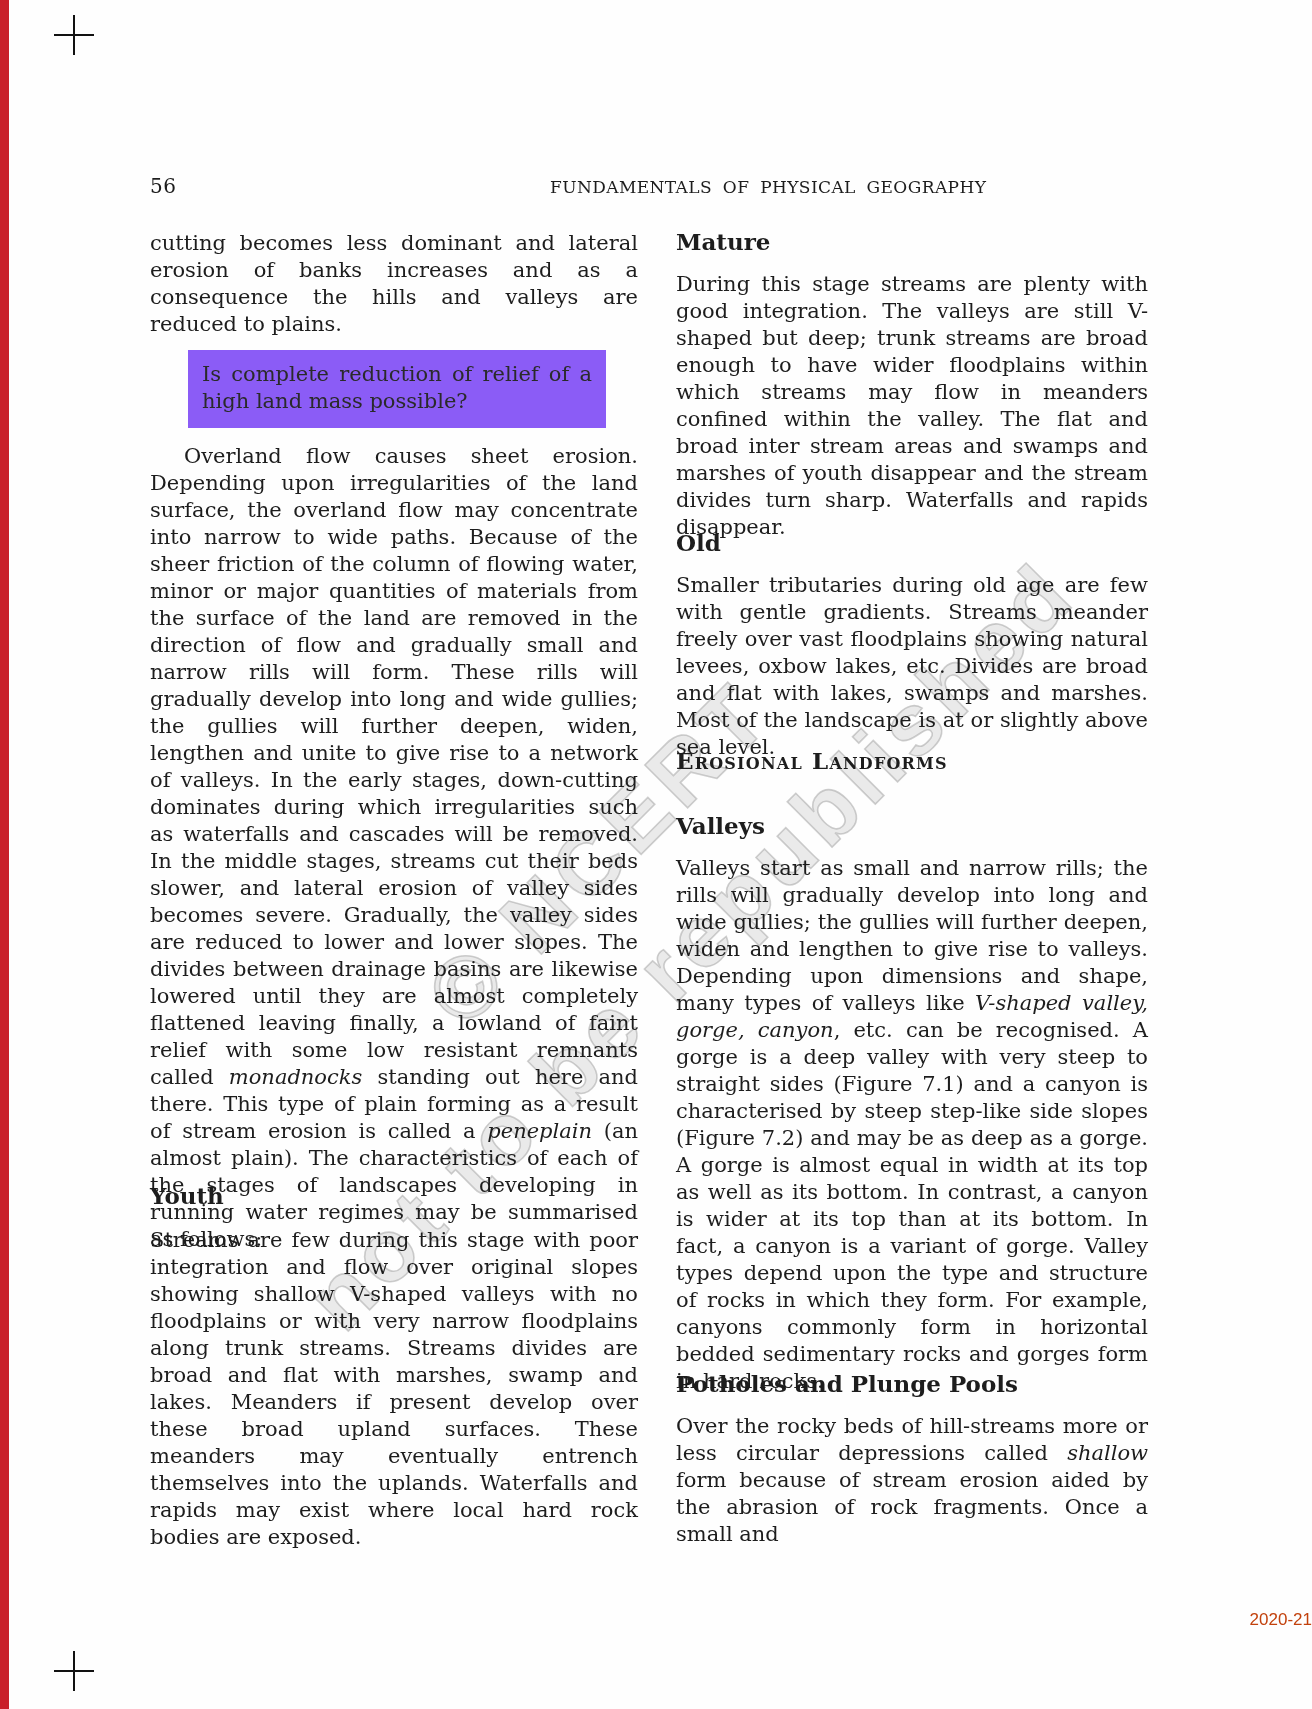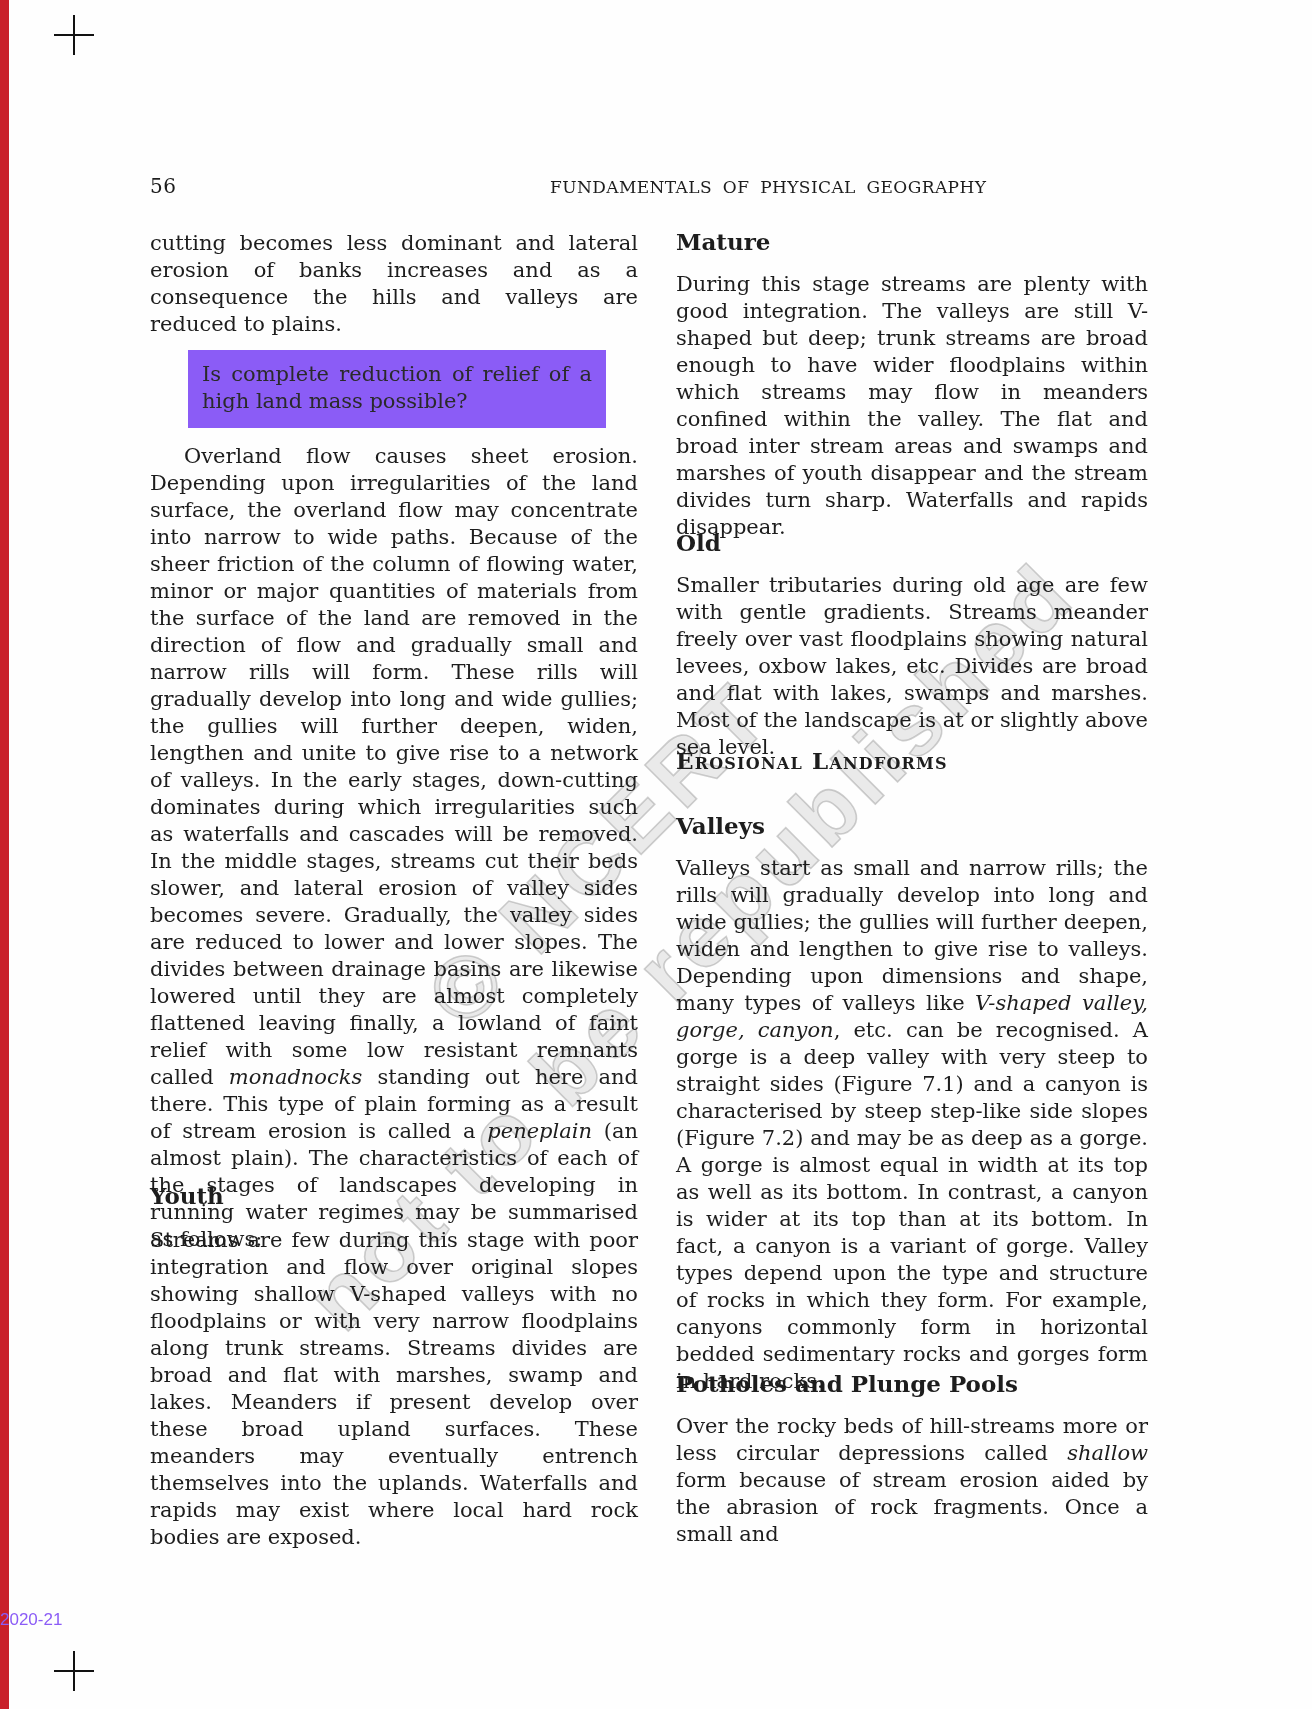--- a/index.html
+++ b/index.html
@@ -68,23 +68,23 @@
   }
   .heading-smallcaps{
     font-weight:bold;font-size:23px;line-height:26px;
     font-variant:small-caps;letter-spacing:1.2px;white-space:nowrap;
   }
   .indent-first{text-indent:34px;}
   em{font-style:italic;}
 
   .footer{
     position:absolute;left:0;top:1610px;width:1312px;
-    text-align:left;
+    text-align:right;
     font-family:"Liberation Sans","DejaVu Sans",sans-serif;
-    font-size:17px;color:#8b5cf6;
+    font-size:17px;color:#c2410c;
   }
 </style>
 </head>
 <body>
 
 <div class="page">
 
   <div class="red-strip"></div>
 
   <div class="cropmark tl">

